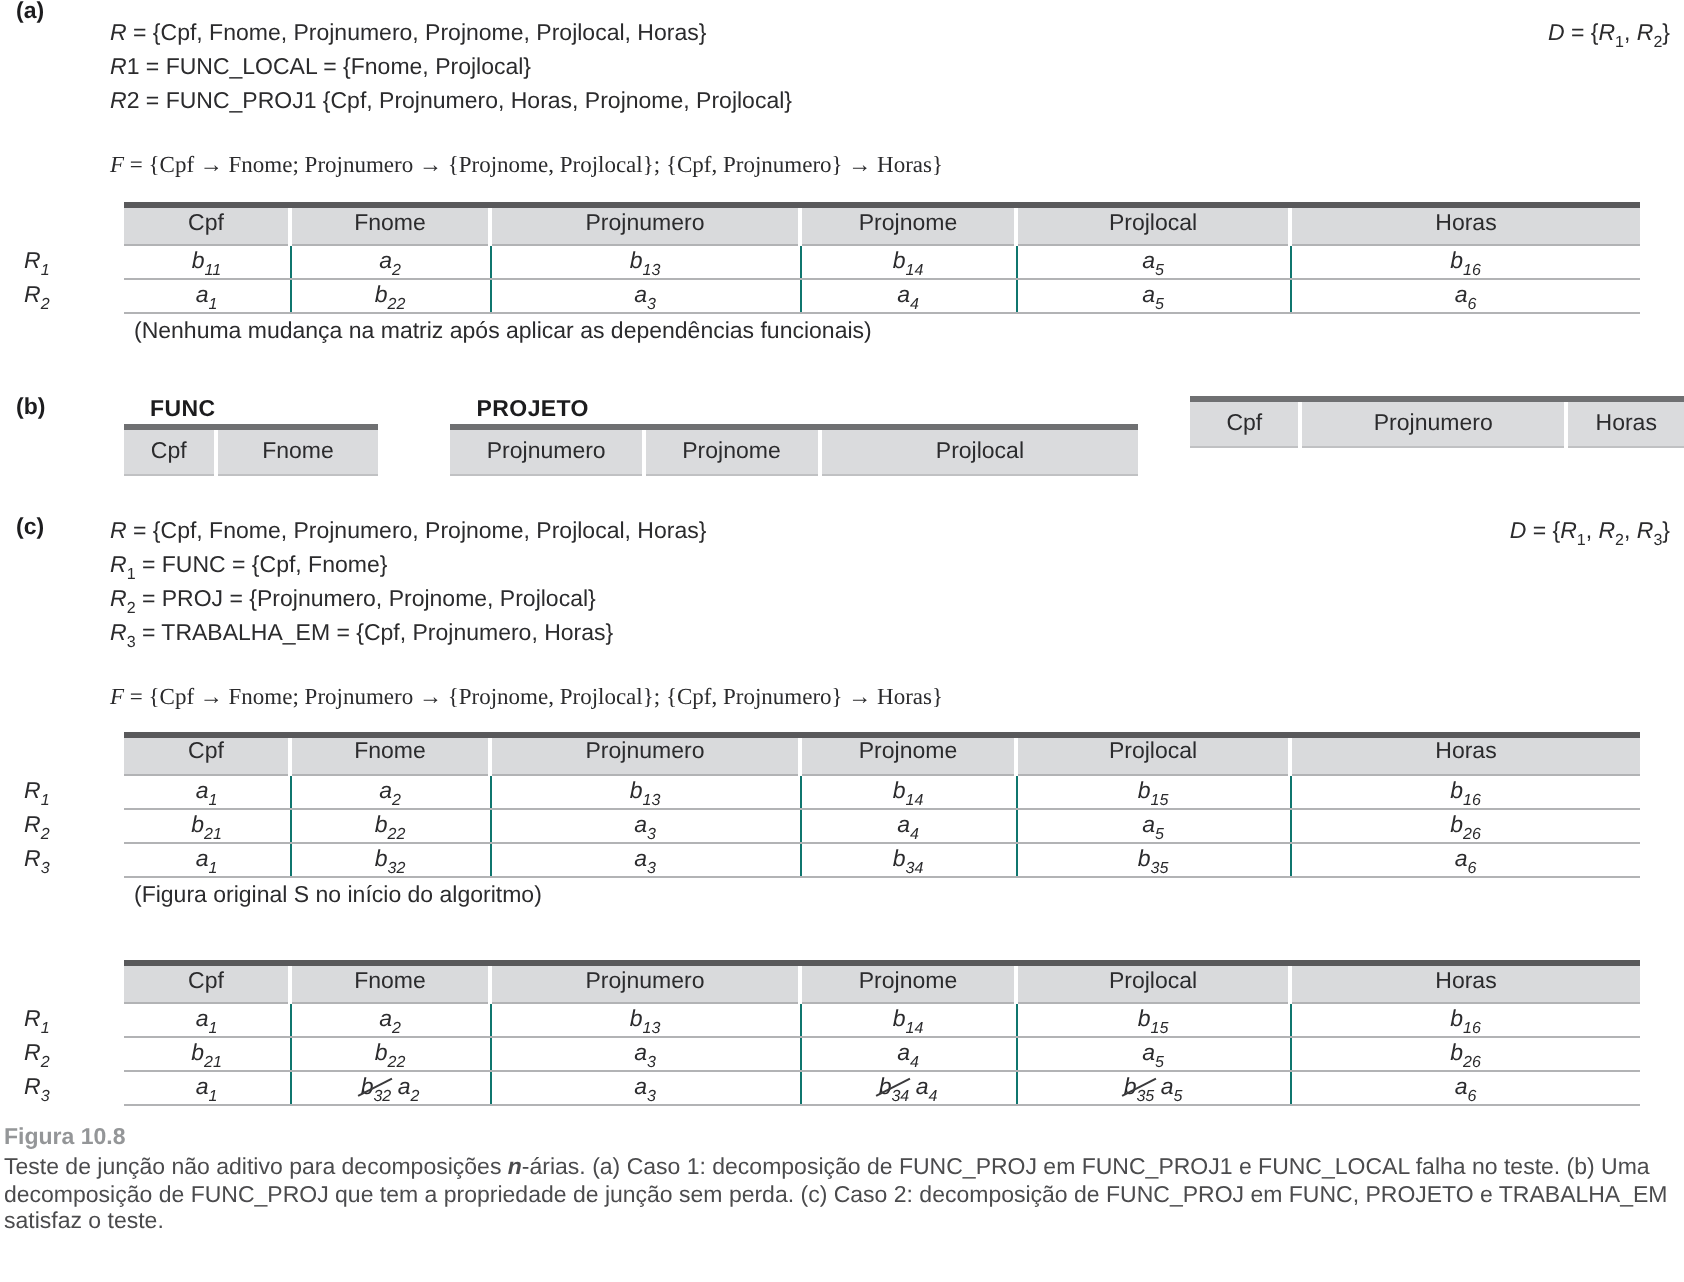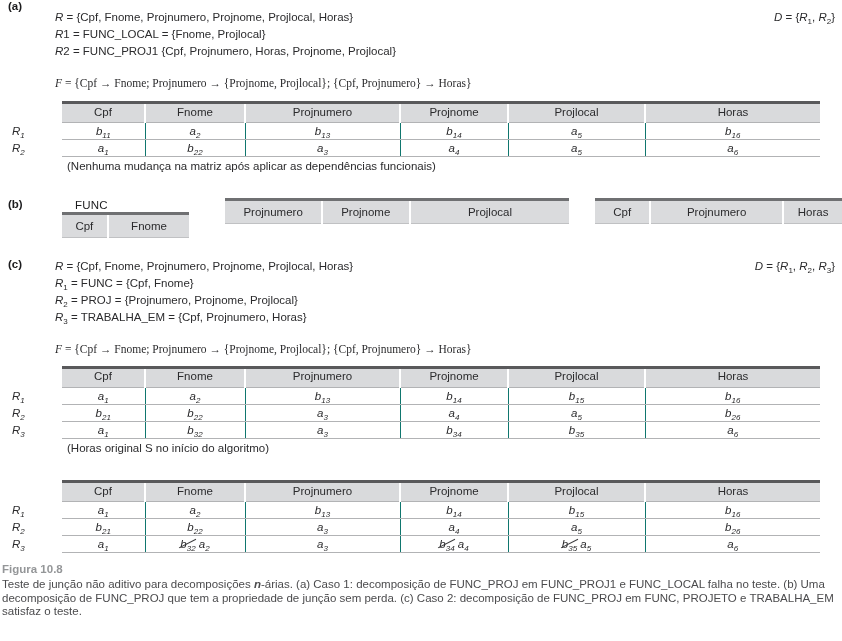--- a/index.html
+++ b/index.html
@@ -47,21 +47,21 @@
   .struck{position:relative;display:inline-block;}
   .struck::after{
     content:"";position:absolute;left:-2px;right:-2px;top:45%;
     border-top:1.3px solid #3a3a3c;transform:rotate(-27deg);
   }
 
   
   .sec-b{margin-top:24px;}
   .schemas{display:flex;align-items:flex-start;}
   .schema-0{margin-left:62px;} .schema-1{margin-left:36px;} .schema-2{margin-left:26px;}
-  .schema-name{font-weight:400;height:14px;line-height:14px;padding-left:13px;color:#1c1c1e;letter-spacing:.2px;}
+  .schema-name{font-weight:700;height:14px;line-height:14px;padding-left:13px;color:#1c1c1e;letter-spacing:.2px;}
   .mini-topline{height:3px;background:#6f7072;}
   table.mini{border-collapse:collapse;table-layout:fixed;}
   .mini td{
     height:20px;background:#dadbdd;border-left:2px solid #ffffff;
     border-bottom:1px solid #c0c1c3;text-align:center;
   }
   .mini td:first-child{border-left:none;}
   .schema-0 td:nth-child(1){width:43px;}  .schema-0 td:nth-child(2){width:79px;}
   .schema-1 td:nth-child(1){width:94px;}  .schema-1 td:nth-child(2){width:84px;}  .schema-1 td:nth-child(3){width:158px;}
   .schema-2 td:nth-child(1){width:52px;}  .schema-2 td:nth-child(2){width:130px;} .schema-2 td:nth-child(3){width:56px;}
@@ -150,20 +150,21 @@
               <tbody>
                 <tr>
                   <td>Cpf</td>
                   <td>Fnome</td>
                 </tr>
               </tbody>
             </table>
           </div>
         </div>
         <div class="schema schema-1">
+          <div class="schema-name">PROJETO</div>
           <div class="mini-box">
             <div class="mini-topline"></div>
             <table class="mini">
               <tbody>
                 <tr>
                   <td>Projnumero</td>
                   <td>Projnome</td>
                   <td>Projlocal</td>
                 </tr>
               </tbody>
@@ -246,21 +247,21 @@
               <td class="cell">b<sub>32</sub></td>
               <td class="cell">a<sub>3</sub></td>
               <td class="cell">b<sub>34</sub></td>
               <td class="cell">b<sub>35</sub></td>
               <td class="cell">a<sub>6</sub></td>
             </tr>
           </tbody>
         </table>
         <div class="topline"></div>
       </div>
-    <div class="matrix-caption">(Horas original S no início do algoritmo)</div>
+    <div class="matrix-caption">(Figura original S no início do algoritmo)</div>
     <div class="matrix-box second">
         <table class="matrix">
           <colgroup>
             <col class="cgut">
             <col class="c0">
             <col class="c1">
             <col class="c2">
             <col class="c3">
             <col class="c4">
             <col class="c5">

